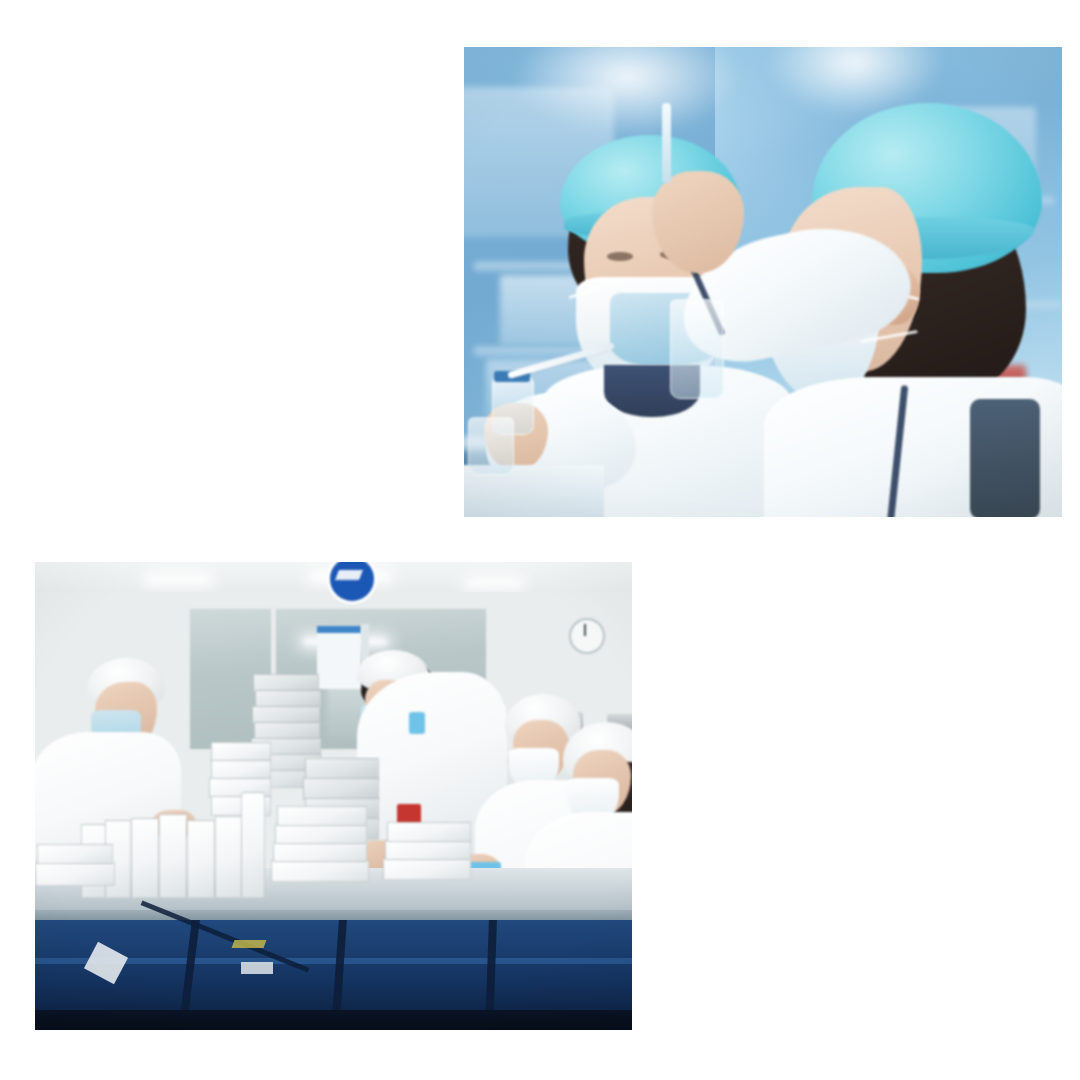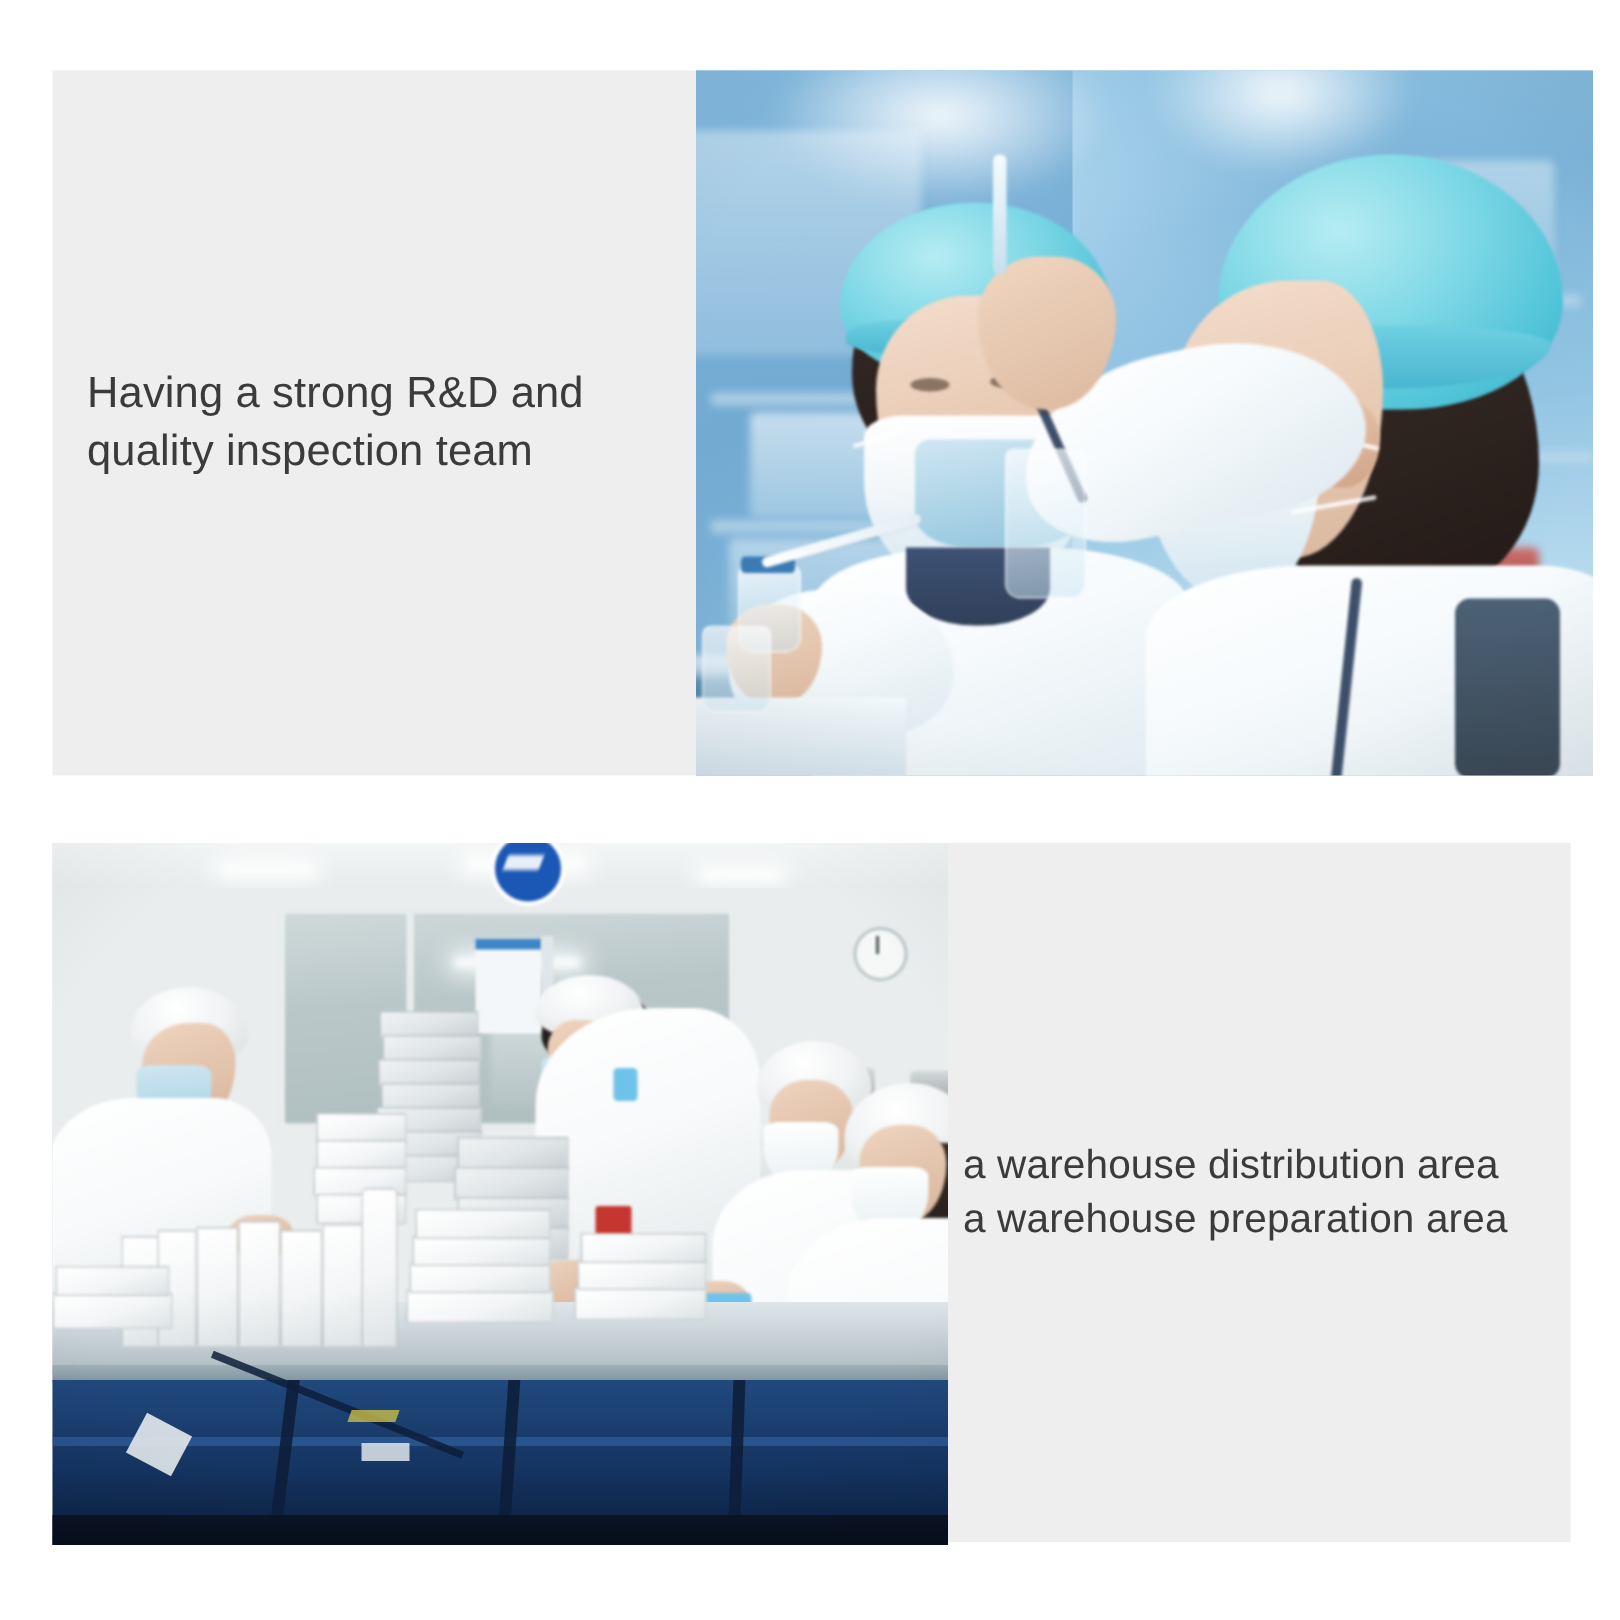--- a/index.html
+++ b/index.html
@@ -245,24 +245,20 @@
   .vignette {
     position:absolute; inset:0; pointer-events:none;
     background: radial-gradient(ellipse 95% 95% at 50% 45%, rgba(0,0,0,0) 55%, rgba(0,0,0,.10) 100%);
   }
 </style>
 </head>
 <body>
 
 <section id="top-section">
 
-  <div id="top-caption-panel">
-    <p class="caption-text">Having a strong R&amp;D and
-quality inspection team</p>
-  </div>
 
   <figure id="top-photo" style="margin:0;">
     <div id="lab-bg"></div>
     <div id="lab-wall-left"></div>
 
     <div class="lab-glow softest ph" style="left:48px;top:-30px;width:230px;height:120px;"></div>
     <div class="lab-glow softest ph" style="left:300px;top:-40px;width:180px;height:110px;"></div>
 
     <div class="lab-cabinet softer ph" style="left:-10px;top:40px;width:160px;height:150px;opacity:.55;"></div>
     <div class="lab-shelf softer ph" style="left:10px;top:215px;width:175px;height:9px;"></div>
@@ -437,17 +433,13 @@
     <div class="ph" style="left:100px;top:372px;width:180px;height:5px;background:#0d1e3a;transform:rotate(22deg);opacity:.85;"></div>
     <div class="ph" style="left:54px;top:386px;width:34px;height:30px;background:#e6ebee;transform:rotate(28deg);opacity:.9;"></div>
     <div class="ph" style="left:206px;top:400px;width:32px;height:12px;background:#dfe6ea;opacity:.85;"></div>
     <div class="ph" style="left:198px;top:378px;width:32px;height:8px;background:#c9bb48;opacity:.8;transform:skewX(-20deg);"></div>
 
     <div class="ph" style="left:-6px;top:448px;width:610px;height:26px;background:linear-gradient(180deg,#0a1425,#050b16);"></div>
 
     <div class="vignette"></div>
   </figure>
 
-  <div id="bottom-caption-panel">
-    <p class="caption-text">a warehouse distribution area
-a warehouse preparation area</p>
-  </div>
 </section>
 
 </body></html>

